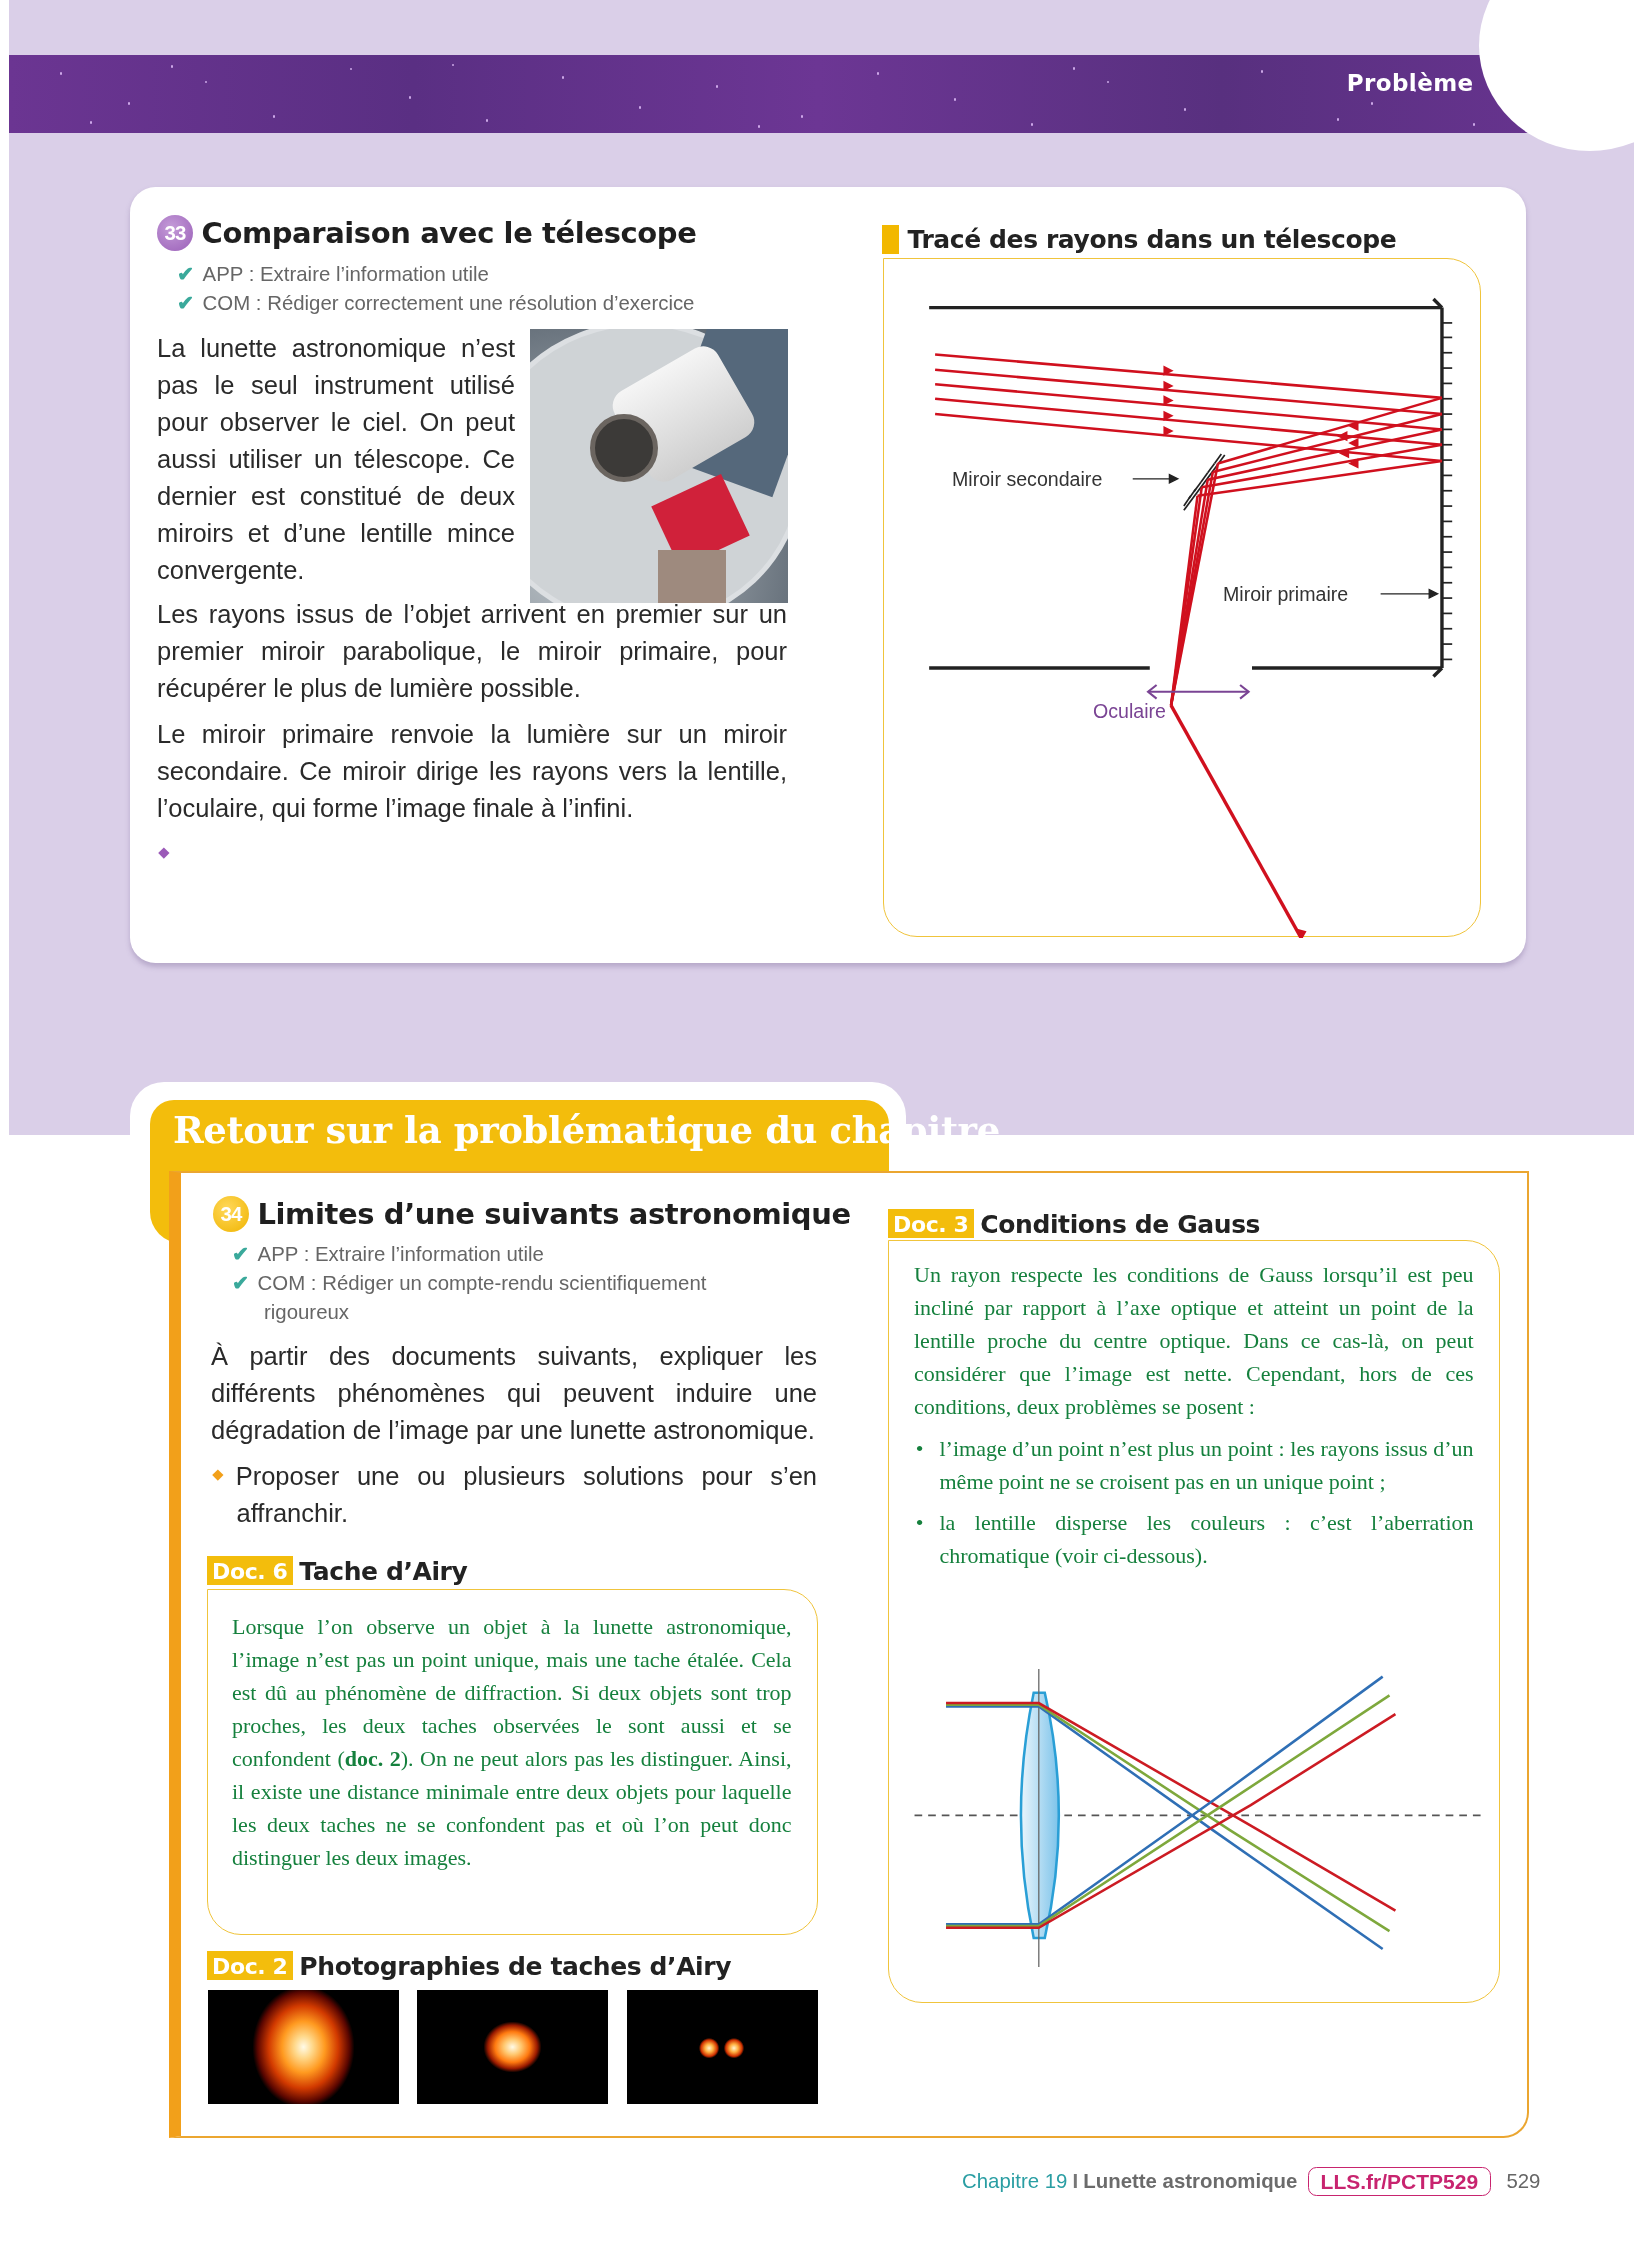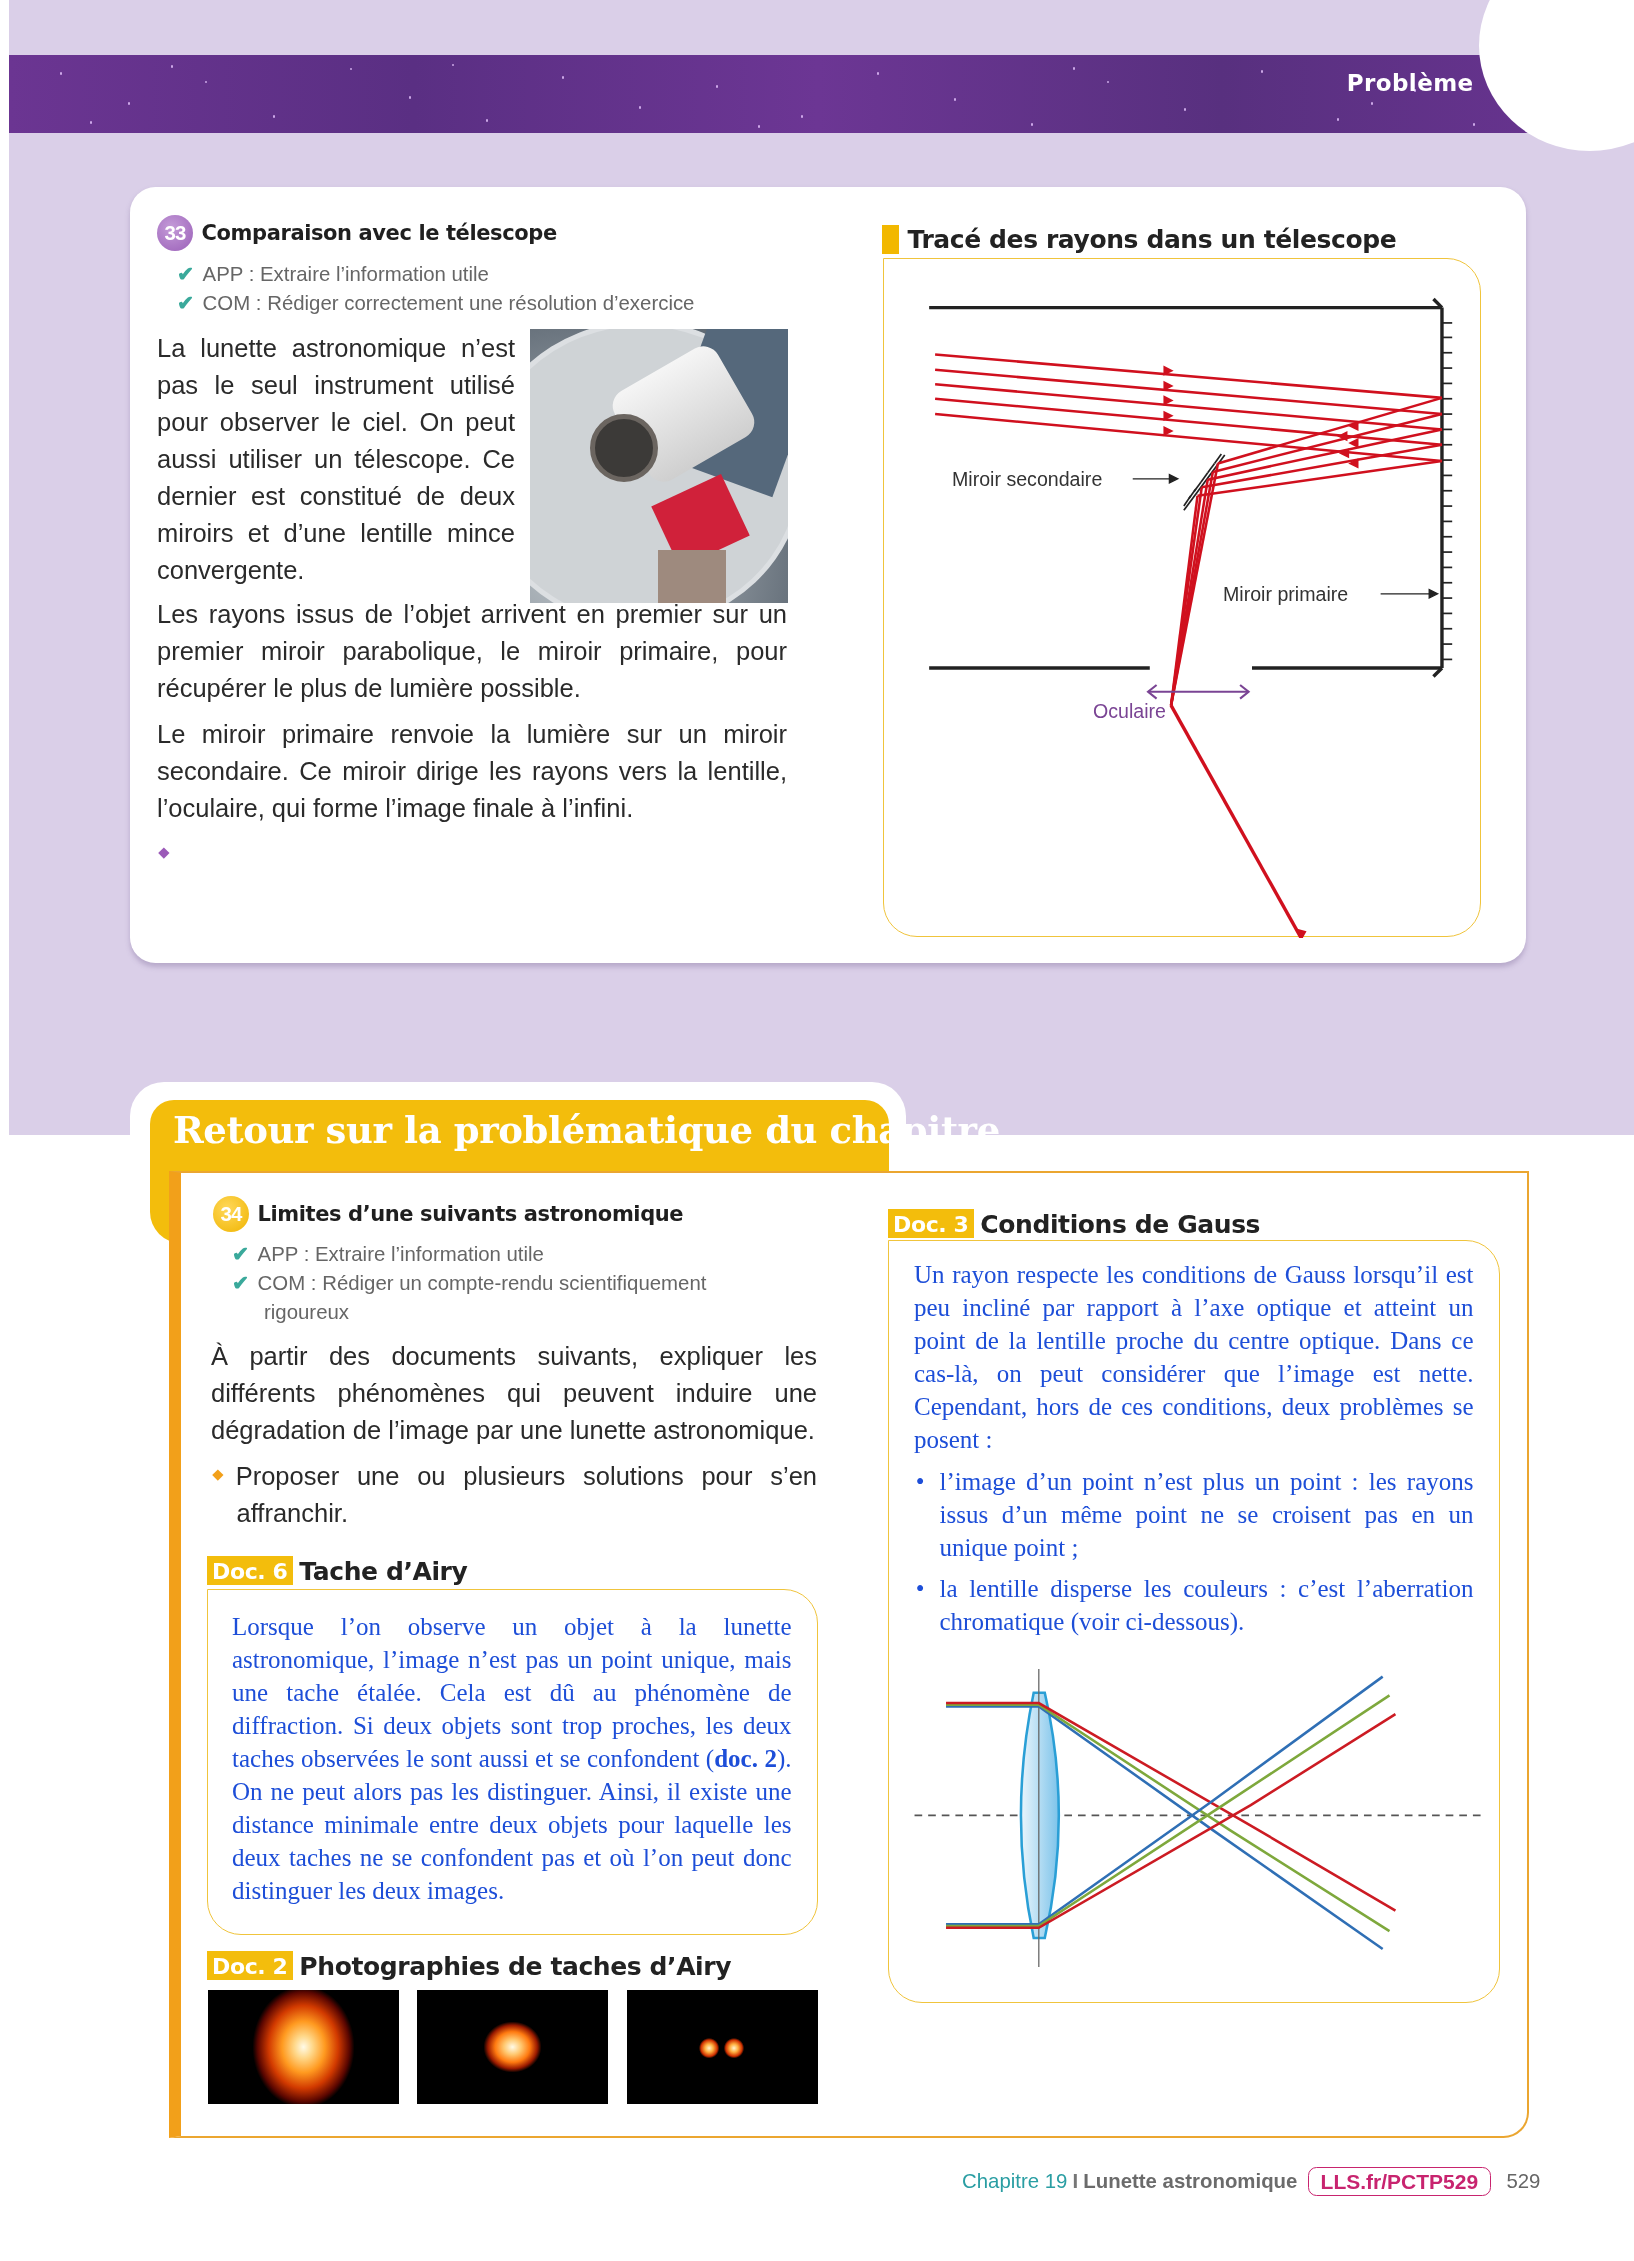--- a/index.html
+++ b/index.html
@@ -15,21 +15,21 @@
   .corner-circle { position: absolute; left: 1479px; top: -60px; width: 221px; height: 211px; border-radius: 50%; background: #fff; }
 
   .card { position: absolute; left: 130px; top: 187px; width: 1396px; height: 776px; background: #fff;
     border-radius: 25.5px; box-shadow: 0 3.4px 5.1px rgba(120,100,150,.35); }
 
   .ex-head { position: absolute; display: flex; align-items: center; }
   .badge { width: 36px; height: 36px; border-radius: 50%; color: #fff; font-weight: bold; font-size: 20.4px;
     display: flex; align-items: center; justify-content: center; font-family: "Liberation Sans", sans-serif; letter-spacing: -0.9px; }
   .badge.purple { background: radial-gradient(circle at 40% 35%, #c49bd8, #9a5fb8); }
   .badge.yellow { background: radial-gradient(circle at 40% 35%, #ffd85a, #f0b400); }
-  .ex-title { font-size: 21px; font-weight: bold; margin-left: 8.5px; color: #1f1f1f; font-family: "DejaVu Sans", sans-serif; letter-spacing: -0.4px; }
+  .ex-title { font-size: 29px; font-weight: bold; margin-left: 8.5px; color: #1f1f1f; font-family: "DejaVu Sans", sans-serif; letter-spacing: -0.4px; }
   .skills { position: absolute; font-size: 20.4px; color: #666; line-height: 29px; }
   .skills .check { color: #3aa99b; font-weight: bold; margin-right: 8.5px; }
   .skills .cont { padding-left: 32px; display: block; }
 
   .body-text { position: absolute; font-size: 25.5px; line-height: 37px; color: #2a2a2a; text-align: justify; }
   .body-text p { margin-bottom: 8.5px; }
   .diamond { display: inline-block; width: 7.7px; height: 7.7px; transform: rotate(45deg); margin: 0 13.6px 5.1px 3.4px; vertical-align: middle; }
   .bullet-p { padding-left: 25.5px; text-indent: -25.5px; }
 
   .photo { position: absolute; left: 530px; top: 329px; width: 258px; height: 274px; overflow: hidden;
@@ -49,21 +49,21 @@
   .lower-tab-bg { position: absolute; left: 130px; top: 1082px; width: 776px; height: 102px; background: #fff; border-radius: 34px 34px 0 0; }
   .lower-tab { position: absolute; left: 150px; top: 1100px; width: 739px; height: 106px; background: #f3bd0c; border-radius: 24px 24px 0 0; }
   .lower-tab-side { position: absolute; left: 150px; top: 1166px; width: 51px; height: 77px; background: #f3bd0c; border-radius: 0 0 0 31px; }
   .lower-tab-title { position: absolute; left: 173px; top: 1108px; color: #fff; font-size: 37px; font-weight: bold; font-family: "DejaVu Serif", serif; letter-spacing: -0.4px; }
   .orange-frame { position: absolute; left: 169px; top: 1171px; width: 1360px; height: 967px; border: 2.6px solid #eba630; border-left: 12.8px solid #f2a01a; border-radius: 0 0 25.5px 0; background: #fff; }
 
   .doc-label { position: absolute; display: flex; align-items: flex-end; }
   .doc-tag { background: #f3bd0c; color: #fff; font-weight: bold; font-size: 22px; padding: 2.6px 5.1px 1.7px 5.1px; font-family: "DejaVu Sans", sans-serif; letter-spacing: -0.4px; }
   .doc-name { font-size: 25px; font-weight: bold; margin-left: 6.8px; color: #222; font-family: "DejaVu Sans", sans-serif; letter-spacing: -0.4px; line-height: 27px; }
   .doc-box { position: absolute; border: 1.7px solid #f0c43c; border-radius: 0 34px 34px 34px; background: #fff; }
-  .serif-text { font-family: "Liberation Serif", serif; font-size: 25px; line-height: 33px; color: #1d4ed8; text-align: justify; }
+  .serif-text { font-family: "Liberation Serif", serif; font-size: 22px; line-height: 33px; color: #15803d; text-align: justify; }
   .serif-text .bullet { padding-left: 25.5px; position: relative; margin-top: 8.5px; }
   .serif-text .bullet::before { content: "•"; position: absolute; left: 1.7px; top: 0; }
 
   .airy { position: absolute; top: 1990px; width: 191px; height: 114px; background: #000; }
 
   .footer { position: absolute; top: 2167px; left: 962px; display: flex; align-items: center; font-size: 20.4px; }
   .footer .chap { color: #2a9ea3; }
   .footer .sep { color: #777; font-weight: bold; margin: 0 5.1px; }
   .footer .title { color: #6b6b6b; font-weight: bold; }
   .footer .link { border: 1.7px solid #c8246f; color: #c8246f; border-radius: 8.5px; padding: 1.7px 12px; font-weight: bold; margin-left: 10.2px; font-size: 21px; }

